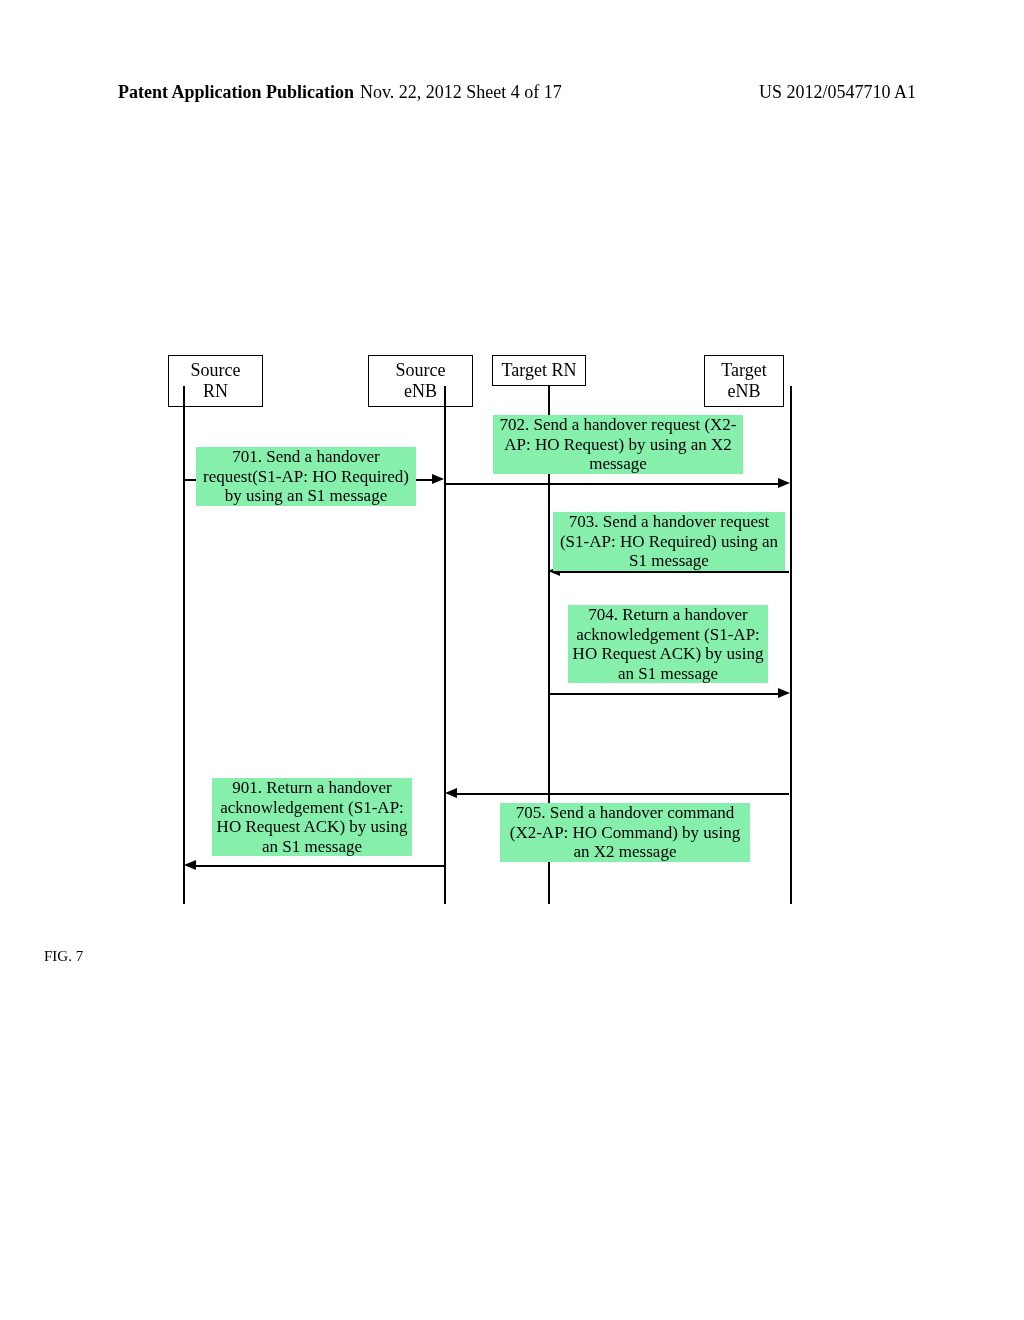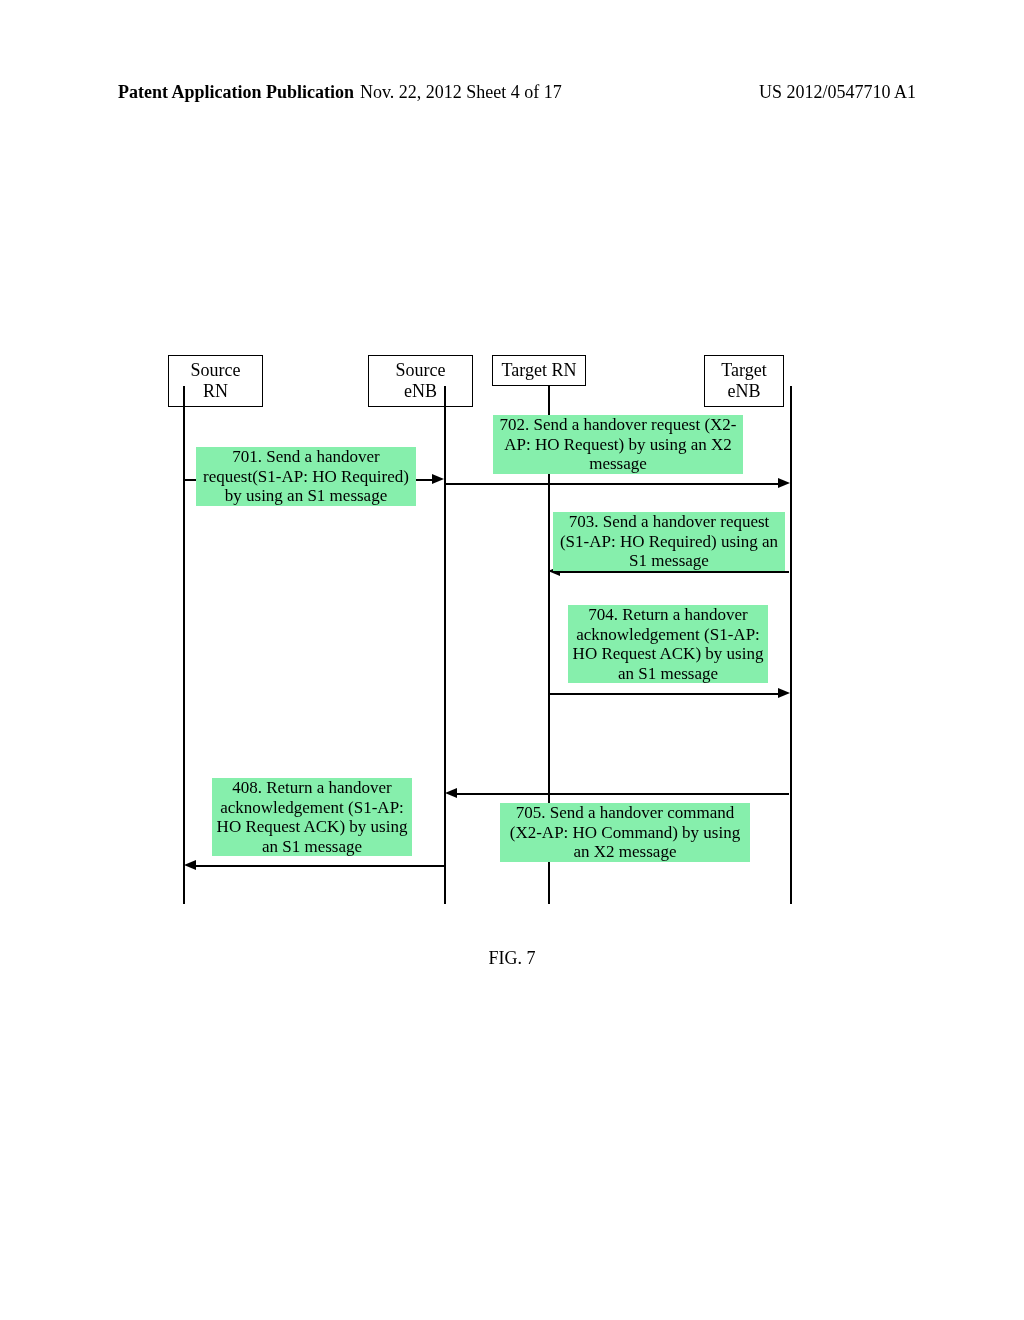--- a/index.html
+++ b/index.html
@@ -94,22 +94,22 @@
       text-align: center;
       line-height: 1.15;
       background: #86efac;
     }
     
     .figure-caption {
       position: absolute;
       top: 948px;
       left: 0;
       right: 0;
-      text-align: center;
-      font-size: 18px;
+      font-size: 15px;
+      padding-left: 44px;
     }
   </style>
 </head>
 <body>
 
 <div class="header">
   <span class="header-left">Patent Application Publication</span>
   <span class="header-center">Nov. 22, 2012  Sheet 4 of 17</span>
   <span class="header-right">US 2012/0547710 A1</span>
 </div>
@@ -141,17 +141,17 @@
   <div class="arrow-line" style="left: 381px; top: 338px; width: 230px;"></div>
   <div class="arrow-head-right" style="left: 610px; top: 333px;"></div>
   <div class="message-text" style="left: 400px; top: 250px; width: 200px;">704. Return a handover acknowledgement (S1-AP: HO Request ACK) by using an S1 message</div>
 
   <div class="arrow-line" style="left: 289px; top: 438px; width: 332px;"></div>
   <div class="arrow-head-left" style="left: 277px; top: 433px;"></div>
   <div class="message-text" style="left: 332px; top: 448px; width: 250px;">705. Send a handover command (X2-AP: HO Command) by using an X2 message</div>
 
   <div class="arrow-line" style="left: 28px; top: 510px; width: 248px;"></div>
   <div class="arrow-head-left" style="left: 16px; top: 505px;"></div>
-  <div class="message-text" style="left: 44px; top: 423px; width: 200px;">408. Return a handover acknowledgement (S1-AP: HO Request ACK) by using an S1 message</div>
+  <div class="message-text" style="left: 44px; top: 423px; width: 200px;">901. Return a handover acknowledgement (S1-AP: HO Request ACK) by using an S1 message</div>
 
 </div>
 
 <div class="figure-caption">FIG. 7</div>
 
 </body></html>

